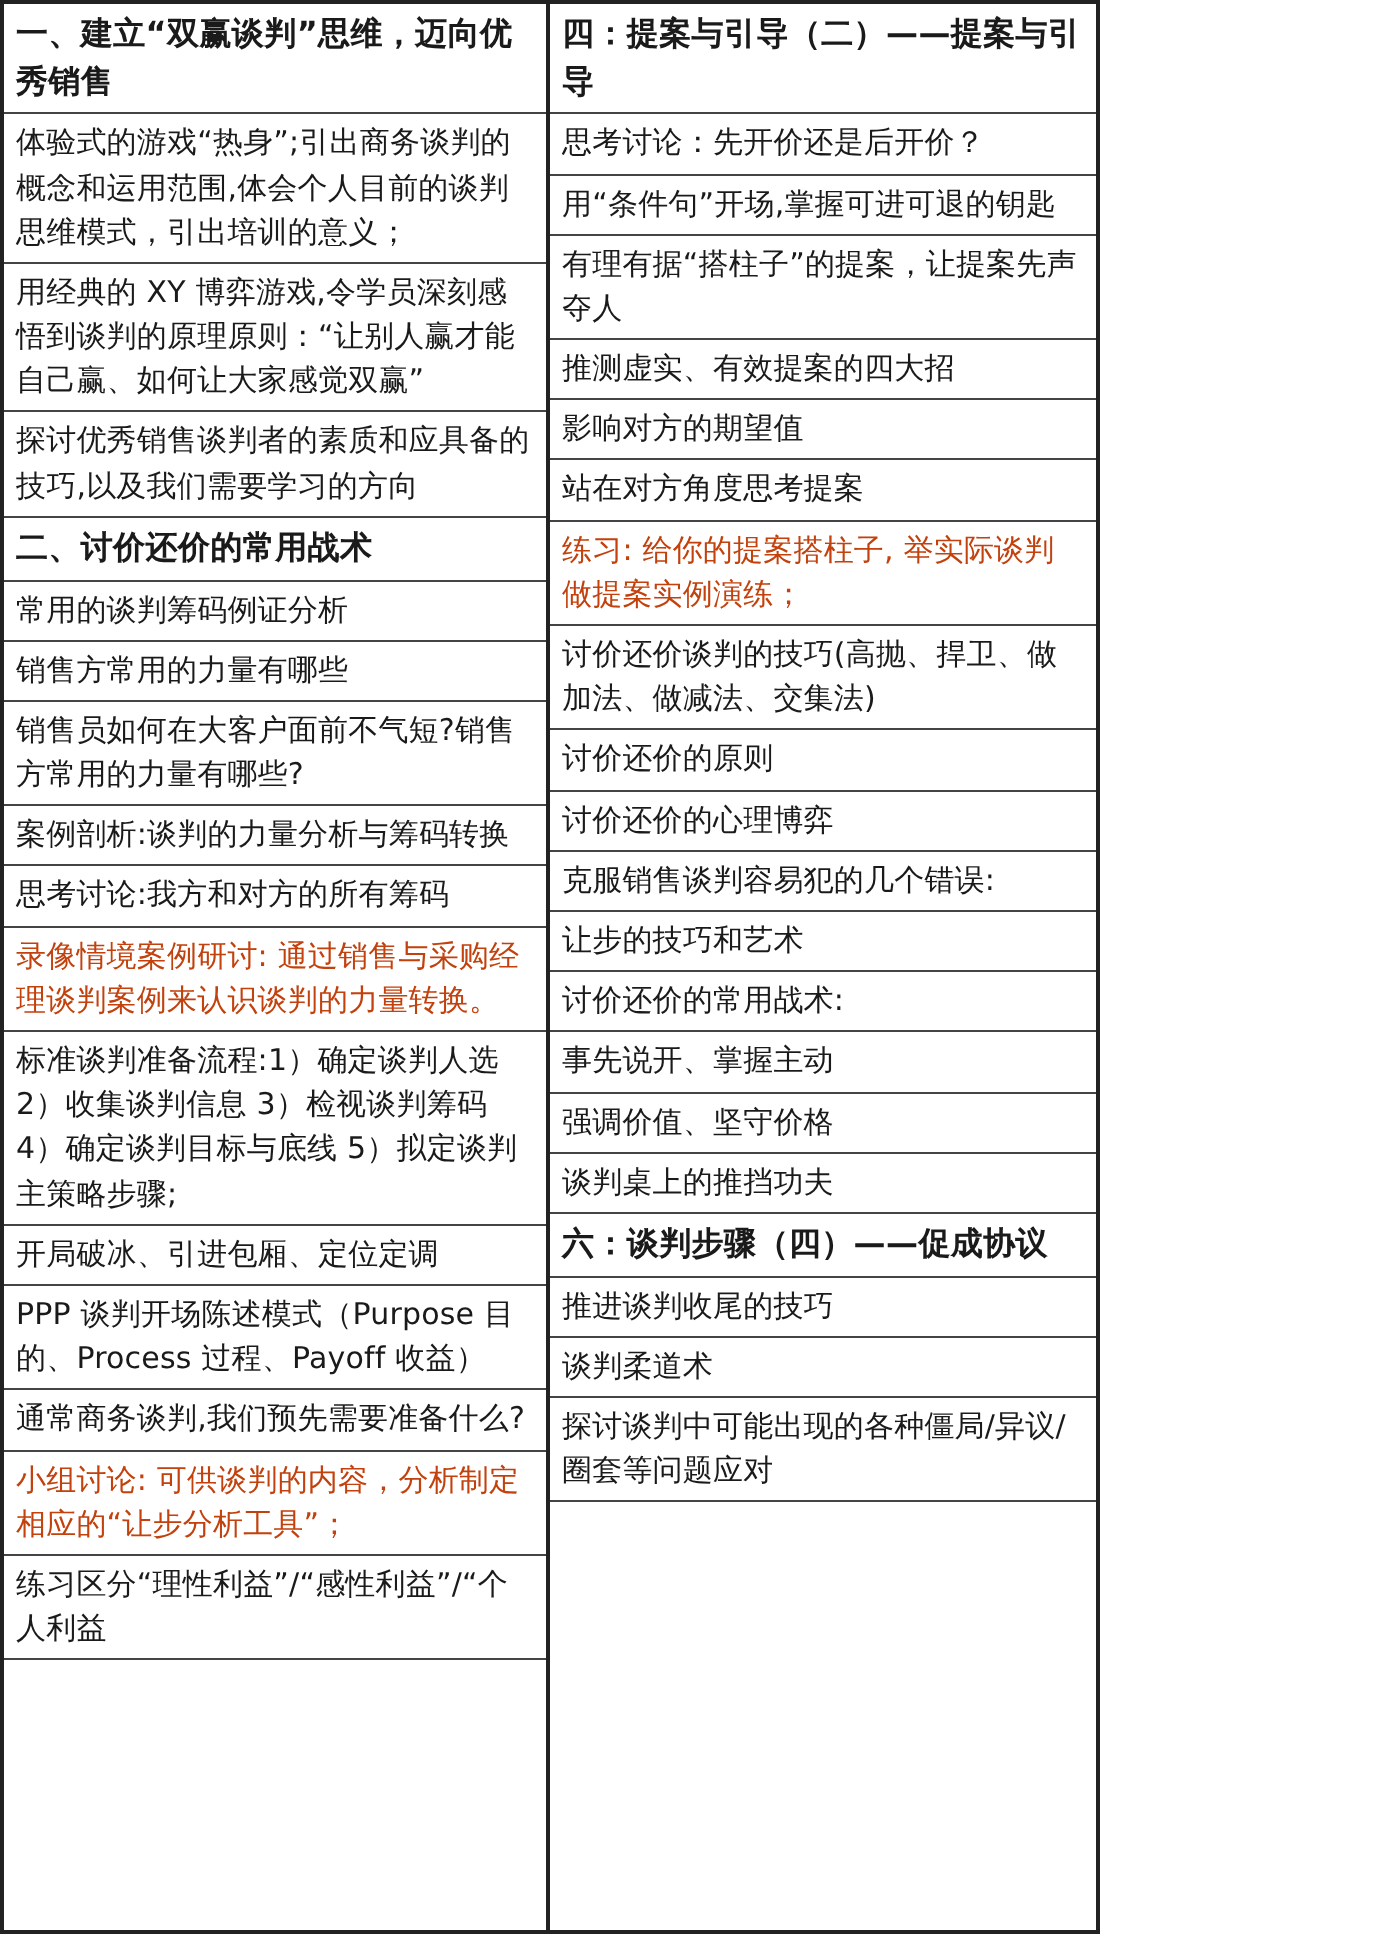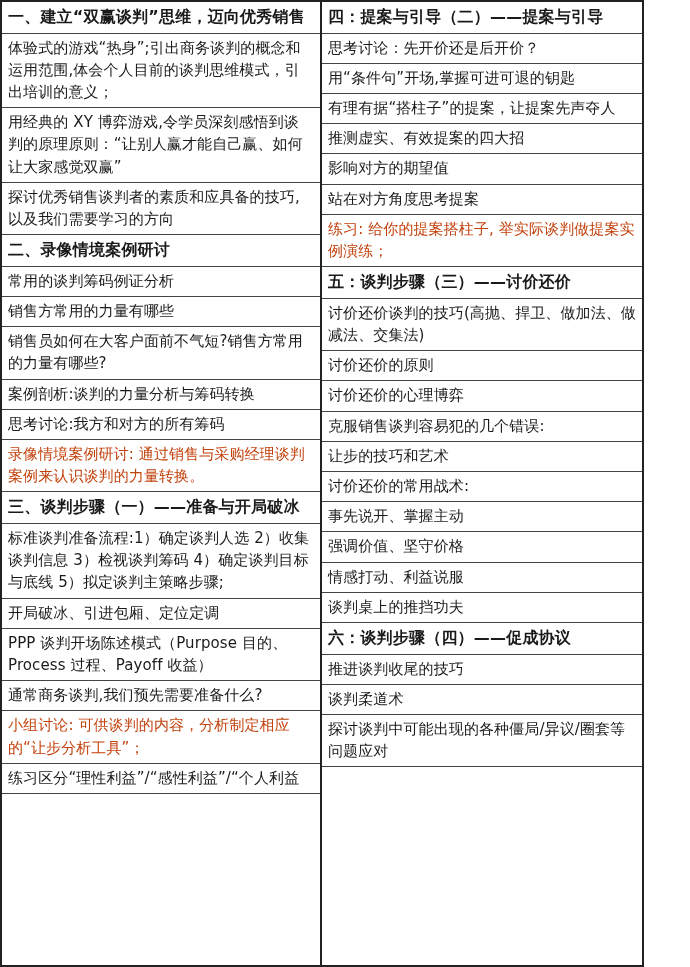--- a/index.html
+++ b/index.html
@@ -8,21 +8,21 @@
     background: #ffffff;
   }
   body {
     width: 690px;
     height: 967px;
     font-family: "DejaVu Sans", "Liberation Sans", sans-serif;
     color: #1a1a1a;
     overflow: hidden;
   }
   .page {
-    width: 644px;
+    width: 550px;
     height: 967px;
     box-sizing: border-box;
     border: 2px solid #222;
     display: flex;
     flex-direction: row;
     background: #fff;
   }
   .col {
     box-sizing: border-box;
     width: 50%;
@@ -73,42 +73,39 @@
       <div class="row">
         <span class="txt">体验式的游戏“热身”;引出商务谈判的概念和运用范围,体会个人目前的谈判思维模式，引出培训的意义；</span>
       </div>
       <div class="row">
         <span class="txt">用经典的 XY 博弈游戏,令学员深刻感悟到谈判的原理原则：“让别人赢才能自己赢、如何让大家感觉双赢”</span>
       </div>
       <div class="row">
         <span class="txt">探讨优秀销售谈判者的素质和应具备的技巧,以及我们需要学习的方向</span>
       </div>
       <div class="row heading">
-        <span class="txt">二、录像情境案例研讨</span>
+        <span class="txt">二、讨价还价的常用战术</span>
       </div>
       <div class="row">
         <span class="txt">常用的谈判筹码例证分析</span>
       </div>
       <div class="row">
         <span class="txt">销售方常用的力量有哪些</span>
       </div>
       <div class="row">
         <span class="txt">销售员如何在大客户面前不气短?销售方常用的力量有哪些?</span>
       </div>
       <div class="row">
         <span class="txt">案例剖析:谈判的力量分析与筹码转换</span>
       </div>
       <div class="row">
         <span class="txt">思考讨论:我方和对方的所有筹码</span>
       </div>
       <div class="row red">
         <span class="txt">录像情境案例研讨: 通过销售与采购经理谈判案例来认识谈判的力量转换。</span>
-      </div>
-      <div class="row heading">
-        <span class="txt">三、谈判步骤（一）——准备与开局破冰</span>
       </div>
       <div class="row">
         <span class="txt">标准谈判准备流程:1）确定谈判人选 2）收集谈判信息 3）检视谈判筹码 4）确定谈判目标与底线 5）拟定谈判主策略步骤;</span>
       </div>
       <div class="row">
         <span class="txt">开局破冰、引进包厢、定位定调</span>
       </div>
       <div class="row">
         <span class="txt">PPP 谈判开场陈述模式（Purpose 目的、Process 过程、Payoff 收益）</span>
       </div>
@@ -141,23 +138,20 @@
       </div>
       <div class="row">
         <span class="txt">影响对方的期望值</span>
       </div>
       <div class="row">
         <span class="txt">站在对方角度思考提案</span>
       </div>
       <div class="row red">
         <span class="txt">练习: 给你的提案搭柱子, 举实际谈判做提案实例演练；</span>
       </div>
-      <div class="row heading">
-        <span class="txt">五：谈判步骤（三）——讨价还价</span>
-      </div>
       <div class="row">
         <span class="txt">讨价还价谈判的技巧(高抛、捍卫、做加法、做减法、交集法)</span>
       </div>
       <div class="row">
         <span class="txt">讨价还价的原则</span>
       </div>
       <div class="row">
         <span class="txt">讨价还价的心理博弈</span>
       </div>
       <div class="row">
@@ -169,23 +163,20 @@
       <div class="row">
         <span class="txt">讨价还价的常用战术:</span>
       </div>
       <div class="row">
         <span class="txt">事先说开、掌握主动</span>
       </div>
       <div class="row">
         <span class="txt">强调价值、坚守价格</span>
       </div>
       <div class="row">
-        <span class="txt">情感打动、利益说服</span>
-      </div>
-      <div class="row">
         <span class="txt">谈判桌上的推挡功夫</span>
       </div>
       <div class="row heading">
         <span class="txt">六：谈判步骤（四）——促成协议</span>
       </div>
       <div class="row">
         <span class="txt">推进谈判收尾的技巧</span>
       </div>
       <div class="row">
         <span class="txt">谈判柔道术</span>

